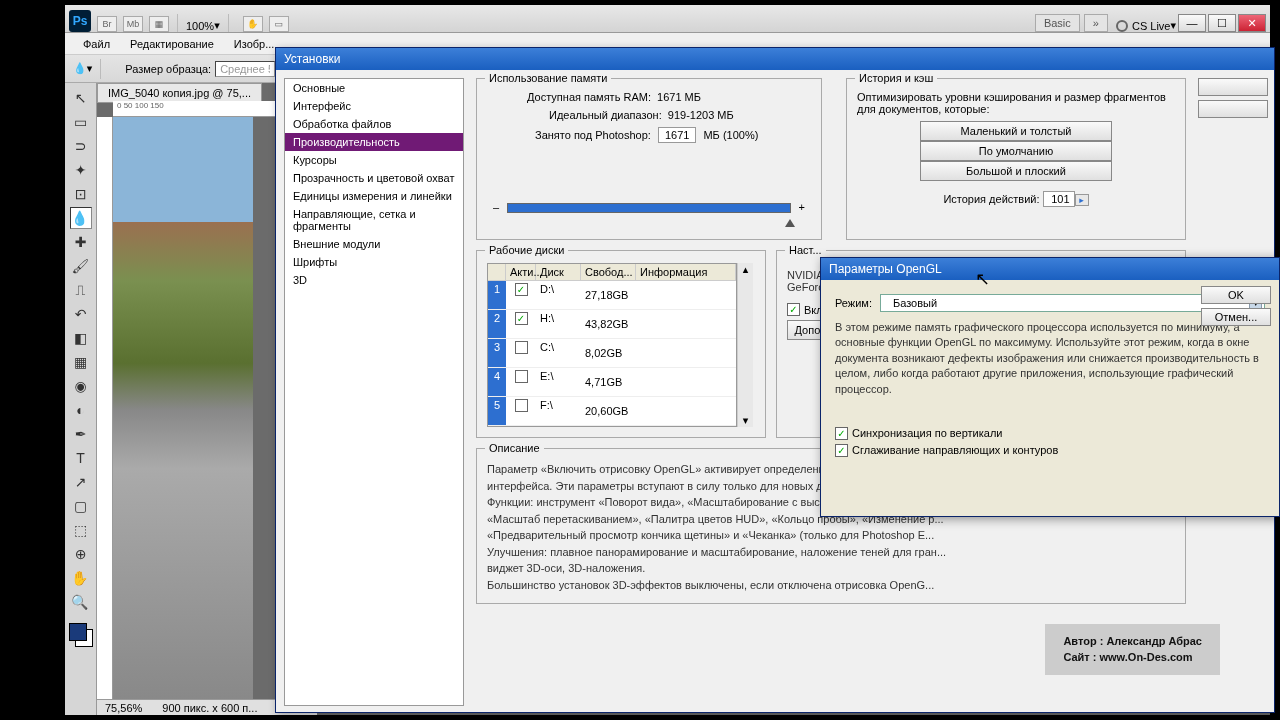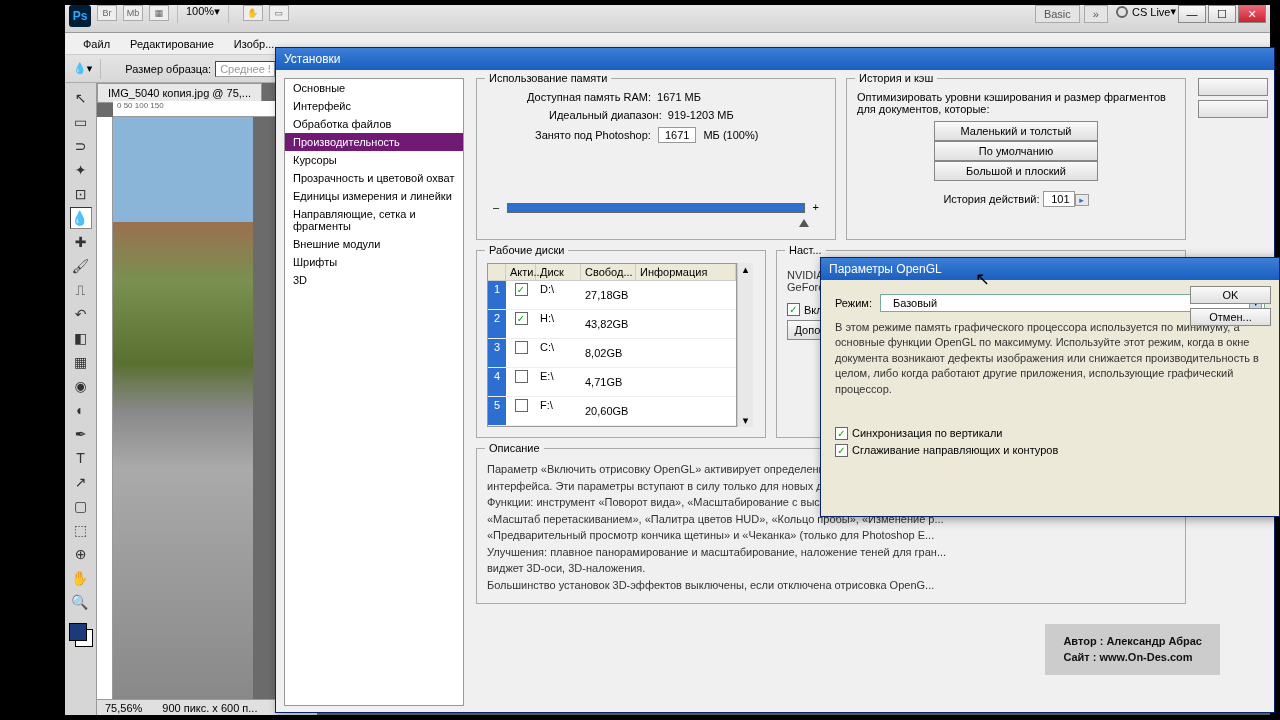--- a/index.html
+++ b/index.html
@@ -1,18 +1,18 @@
 <!DOCTYPE html>
 <html><head>
 <meta charset="utf-8">
 <style>
 * { box-sizing: border-box; margin: 0; padding: 0; font-family: Tahoma, sans-serif; font-size: 11px; }
 body { width: 1280px; height: 720px; background: #000; overflow: hidden; position: relative; }
 .app { position: absolute; top: 5px; left: 65px; width: 1205px; height: 710px; background: #f0f0f0; }
-.titlebar { height: 28px; background: linear-gradient(#e8e8e8,#d4d4d4); display: flex; align-items: flex-start; padding: 0 4px; border-bottom: 1px solid #999; }
+.titlebar { height: 28px; background: linear-gradient(#e8e8e8,#d4d4d4); display: flex; align-items: flex-end; padding: 0 4px; border-bottom: 1px solid #999; }
 .ps-icon { width: 22px; height: 22px; background: #001e36; color: #31a8ff; font-weight: bold; display: flex; align-items: center; justify-content: center; font-size: 12px; border-radius: 3px; }
 .tb-icon { width: 20px; height: 16px; border: 1px solid #aaa; margin-left: 6px; background: #eee; display: flex; align-items: center; justify-content: center; font-size: 9px; color: #666; }
 .tb-sep { width: 1px; height: 18px; background: #bbb; margin: 0 8px; }
 .tb-btn { padding: 2px 8px; border: 1px solid #aaa; background: #e4e4e4; margin-left: 4px; color: #555; }
 .cslive { margin-left: 8px; display: flex; align-items: center; }
 .cslive-icon { width: 12px; height: 12px; border: 2px solid #666; border-radius: 50%; margin-right: 4px; }
 .winbtns { margin-left: auto; display: flex; }
 .winbtn { width: 28px; height: 18px; border: 1px solid #888; background: linear-gradient(#fafafa,#ddd); display: flex; align-items: center; justify-content: center; font-size: 11px; margin-left: 2px; }
 .winbtn.close { background: linear-gradient(#e67,#c23); color: #fff; }
 .menubar { height: 22px; background: #f0f0f0; display: flex; align-items: center; padding: 0 8px; border-bottom: 1px solid #ccc; }
@@ -46,21 +46,21 @@
 .dlg-content { flex: 1; padding: 8px; position: relative; }
 .fieldset { border: 1px solid #aaa; padding: 12px 10px 10px; margin-bottom: 10px; position: relative; }
 .legend { position: absolute; top: -7px; left: 8px; background: #f0f0f0; padding: 0 4px; }
 .mem-row { margin-bottom: 6px; text-align: left; padding-left: 40px; }
 .mem-val { display: inline-block; border: 1px solid #999; background: #fff; padding: 1px 6px; margin: 0 4px; }
 .slider { position: relative; height: 16px; margin: 60px 20px 10px; }
 .slider-track { height: 10px; background: #2d6fd0; border: 1px solid #666; }
 .slider-minus { position: absolute; left: -14px; top: -2px; }
 .slider-plus { position: absolute; right: -14px; top: -2px; }
 .slider-handle { position: absolute; right: -4px; bottom: -8px; width: 0; height: 0; border-left: 5px solid transparent; border-right: 5px solid transparent; border-bottom: 8px solid #555; }
-.btn { display: block; width: 164px; margin: 0 auto; padding: 3px; border: 1px solid #888; background: linear-gradient(#fafafa,#e0e0e0); text-align: center; }
+.btn { display: block; width: 192px; margin: 0 auto; padding: 3px; border: 1px solid #888; background: linear-gradient(#fafafa,#e0e0e0); text-align: center; }
 .hist-row { text-align: center; margin-top: 10px; }
 .hist-input { border: 1px solid #999; background: #fff; padding: 1px 4px; width: 32px; text-align: right; display: inline-block; }
 .hist-spin { display: inline-block; width: 14px; border: 1px solid #999; background: #e8e8e8; text-align: center; font-size: 9px; color: #2d6fd0; }
 .lowflex { display: flex; gap: 10px; }
 .disks-table { border: 1px solid #999; background: #fff; width: 250px; font-size: 11px; }
 .dt-head { display: flex; background: #ece9d8; border-bottom: 1px solid #ccc; }
 .dt-head > div { padding: 2px 4px; border-right: 1px solid #ccc; }
 .dt-row { display: flex; border-bottom: 1px solid #eee; }
 .dt-num { width: 18px; background: #2d6fd0; color: #fff; text-align: center; padding: 2px 0; }
 .dt-chk { width: 30px; text-align: center; padding: 2px 0; }
@@ -78,21 +78,21 @@
 
 
 .gl-dialog { position: absolute; top: 257px; left: 820px; width: 460px; height: 260px; background: #ece9d8; border: 1px solid #0a246a; box-shadow: 2px 2px 10px rgba(0,0,0,0.4); }
 .gl-title { height: 22px; background: linear-gradient(#3c7fd8,#1a5fc0); color: #fff; display: flex; align-items: center; padding: 0 8px; font-size: 12px; }
 .gl-body { padding: 14px; }
 .gl-row { display: flex; align-items: center; margin-bottom: 8px; }
 .gl-select { flex: 1; border: 1px solid #7a9; background: #fff; padding: 2px 12px; position: relative; margin-left: 8px; }
 .gl-select::after { content: "▾"; position: absolute; right: 2px; top: 2px; background: #c8d8e8; padding: 0 3px; border: 1px solid #89a; font-size: 9px; }
 .gl-desc { margin: 6px 0 30px; line-height: 1.4; color: #333; }
 .gl-btns { position: absolute; top: 28px; right: 8px; }
-.gl-btn { display: block; width: 81px; margin-bottom: 4px; padding: 2px; border: 1px solid #888; background: linear-gradient(#fafafa,#e0e0e0); text-align: center; }
+.gl-btn { display: block; width: 70px; margin-bottom: 4px; padding: 2px; border: 1px solid #888; background: linear-gradient(#fafafa,#e0e0e0); text-align: center; }
 .cursor { position: absolute; top: 268px; left: 975px; font-size: 18px; color: #000; pointer-events: none; z-index: 100; }
 </style>
 </head>
 <body>
 
 <div class="app">
   <div class="titlebar">
     <div class="ps-icon">Ps</div>
     <div class="tb-icon">Br</div>
     <div class="tb-icon">Mb</div>
@@ -175,21 +175,21 @@
       <div class="sb-item sel">Производительность</div>
       <div class="sb-item">Курсоры</div>
       <div class="sb-item">Прозрачность и цветовой охват</div>
       <div class="sb-item">Единицы измерения и линейки</div>
       <div class="sb-item">Направляющие, сетка и фрагменты</div>
       <div class="sb-item">Внешние модули</div>
       <div class="sb-item">Шрифты</div>
       <div class="sb-item">3D</div>
     </div>
     <div class="dlg-content">
-      <div style="display:flex; gap:10px">
+      <div style="display:flex; gap:24px">
         <div class="fieldset" style="flex:1">
           <div class="legend">Использование памяти</div>
           <div class="mem-row"><span>Доступная память RAM:</span> &nbsp;<span>1671 МБ</span></div>
           <div class="mem-row" style="padding-left:62px"><span>Идеальный диапазон:</span> &nbsp;<span>919-1203 МБ</span></div>
           <div class="mem-row" style="padding-left:48px"><span>Занято под Photoshop:</span> <span class="mem-val">1671</span> <span>МБ (100%)</span></div>
           <div class="slider">
             <span class="slider-minus">–</span>
             <div class="slider-track"></div>
             <span class="slider-plus">+</span>
             <div class="slider-handle"></div>

